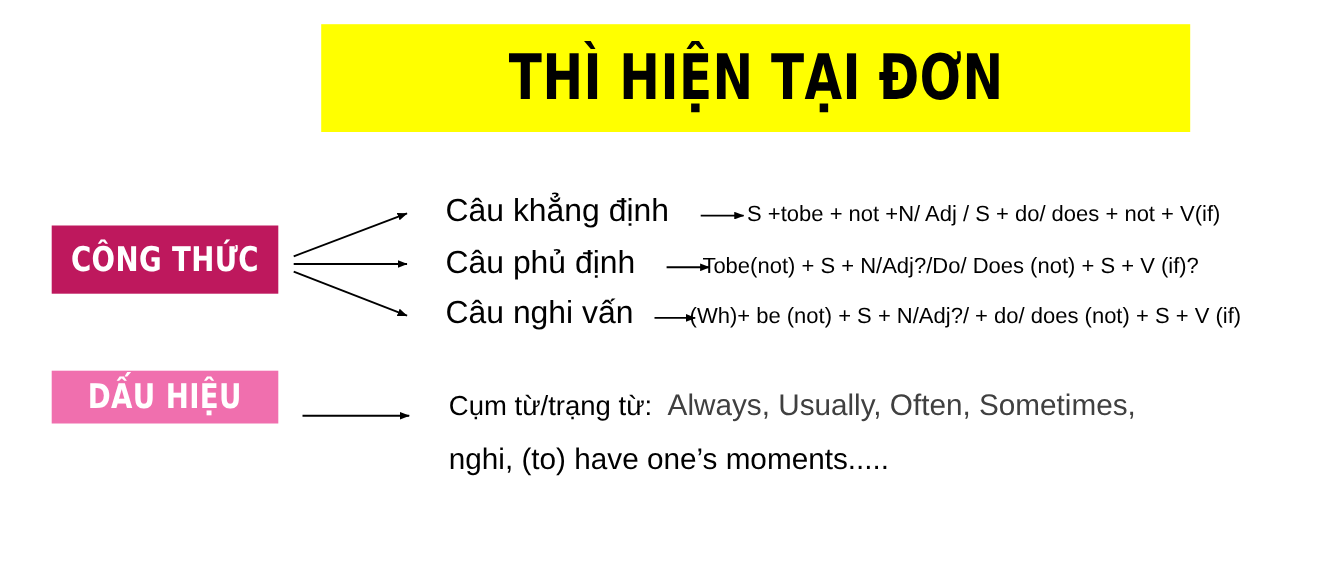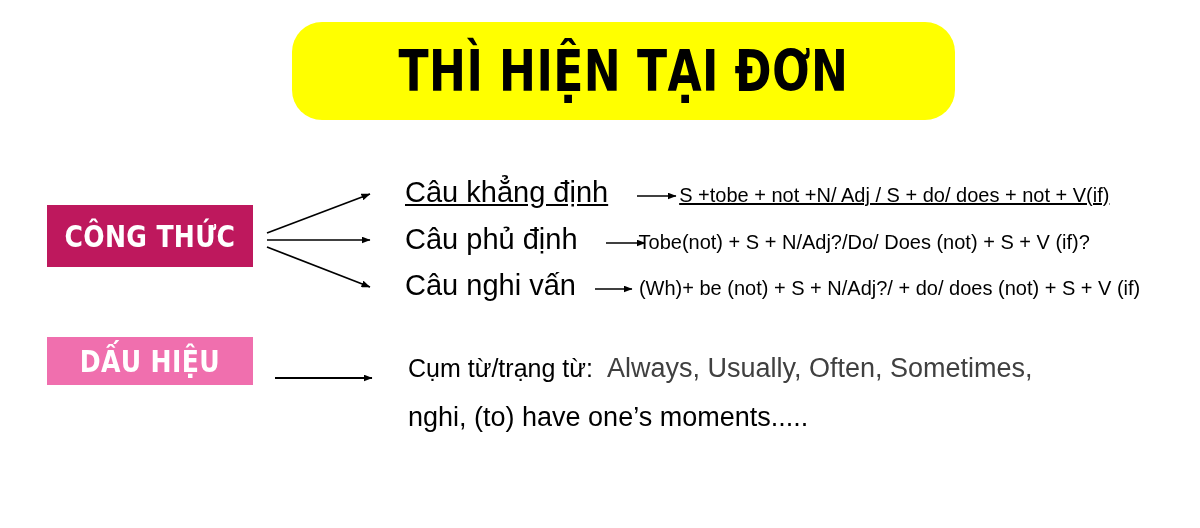--- a/index.html
+++ b/index.html
@@ -14,27 +14,26 @@
     overflow: hidden;
     font-family: "Liberation Sans", sans-serif;
     color: #000000;
   }
 
   
   #title-banner {
     position: absolute;
     left: 292px;
     top: 22px;
-    width: 663px;
+    width: 790px;
     height: 98px;
     background: #ffff00;
     display: flex;
     align-items: center;
     justify-content: center;
-    border-radius: 30px;
   }
   #title-banner .title-text {
     font-family: "Liberation Sans Narrow", "DejaVu Sans Condensed", "Liberation Sans", sans-serif;
     font-weight: bold;
     font-size: 57px;
     line-height: 1;
     letter-spacing: 0.5px;
     color: #000000;
     transform: scaleX(0.86);
     transform-origin: center center;
@@ -84,23 +83,23 @@
 
   
   .formula-row {
     position: absolute;
     left: 405px;
     height: 40px;
     display: flex;
     align-items: baseline;
     white-space: nowrap;
   }
-  #formula-row-0 { top: 178px; text-decoration: underline; }
+  #formula-row-0 { top: 178px; }
   #formula-row-1 { top: 225px; }
-  #formula-row-2 { top: 271px; gap: 12px; }
+  #formula-row-2 { top: 271px; }
 
   .formula-label {
     font-size: 29px;
     line-height: 1;
     color: #000000;
   }
   .formula-value {
     font-size: 20px;
     line-height: 1;
     color: #000000;

